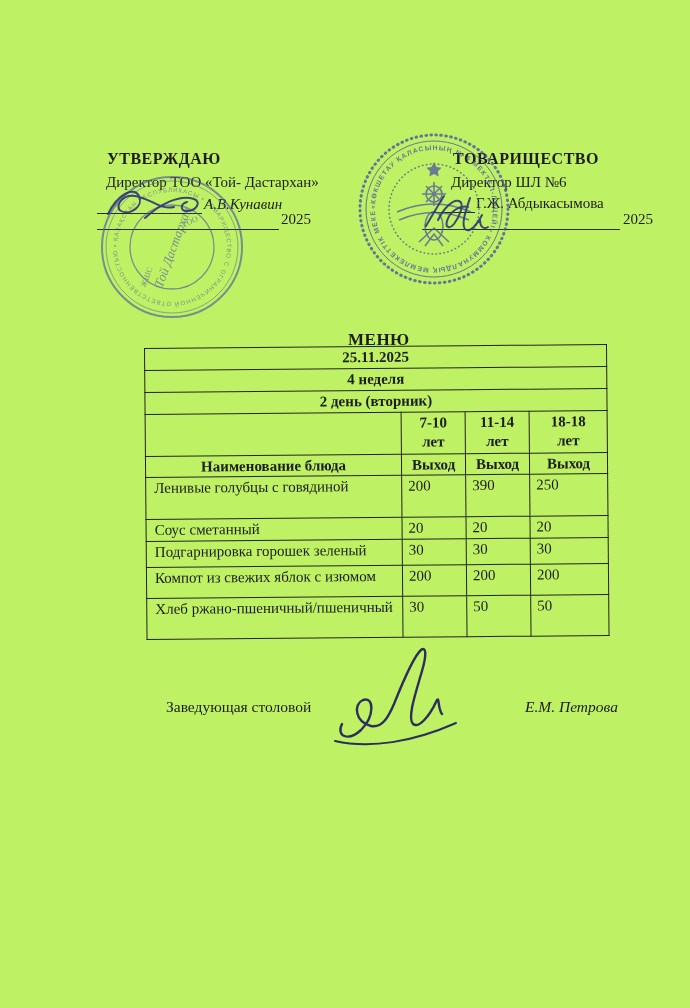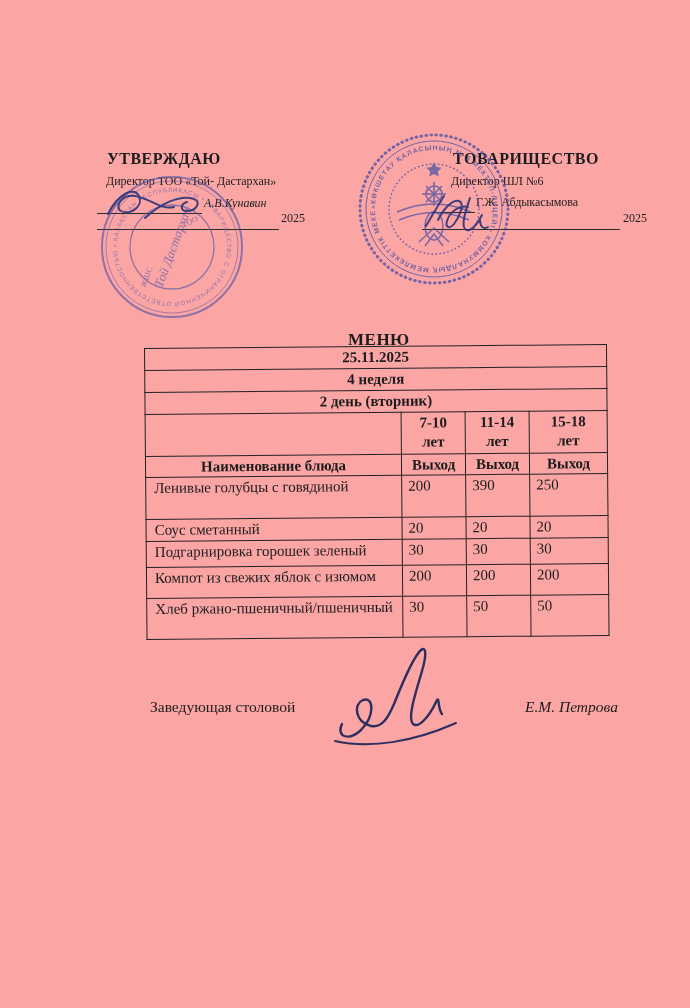--- a/index.html
+++ b/index.html
@@ -1,24 +1,24 @@
 <!DOCTYPE html>
 <html><head>
 <meta charset="utf-8">
 <style>
   html,body{margin:0;padding:0;background:#e8e8e6;}
   .page{
     position:relative;width:690px;height:1008px;margin:0 auto;
-    background:#fca5a5;overflow:hidden;
+    background:#bef264;overflow:hidden;
     font-family:"Liberation Serif","DejaVu Serif",serif;color:#1c1c1c;
   }
   .abs{position:absolute;}
   .b{font-weight:bold;}
   .t16{font-size:16px;}
-  .t15{font-size:12px;}
+  .t15{font-size:15px;}
   .sig-line{border-top:1.6px solid #2b2b2b;height:0;}
   
   .menu-table{
     position:absolute;left:144px;top:348px;width:462px;
     border-collapse:collapse;table-layout:fixed;
     transform:rotate(-0.5deg);transform-origin:0 0;
   }
   .menu-table td{
     border:1.6px solid #222;font-size:15px;line-height:1.25;
     padding:1px 6px;vertical-align:top;overflow:hidden;
@@ -123,21 +123,21 @@
         <td></td>
         <td class="hd">
           <div>7-10</div>
           <div>лет</div>
         </td>
         <td class="hd">
           <div>11-14</div>
           <div>лет</div>
         </td>
         <td class="hd">
-          <div>15-18</div>
+          <div>18-18</div>
           <div>лет</div>
         </td>
       </tr>
       <tr class="rh19">
         <td class="hd">Наименование блюда</td>
         <td class="hd">Выход</td>
         <td class="hd">Выход</td>
         <td class="hd">Выход</td>
       </tr>
       <tr class="rh42">
@@ -166,21 +166,21 @@
       </tr>
       <tr class="rh41">
         <td class="dish">Хлеб ржано-пшеничный/пшеничный</td>
         <td>30</td>
         <td>50</td>
         <td>50</td>
       </tr>
     </tbody>
   </table>
 
-  <div class="abs" style="left:150px;top:698px;font-size:15.5px;">Заведующая столовой</div>
+  <div class="abs" style="left:166px;top:698px;font-size:15.5px;">Заведующая столовой</div>
 
   <svg class="abs" style="left:328px;top:644px;" width="135" height="108" viewBox="0 0 135 108">
     <path d="M14,80 C8,92 20,98 33,86 C47,72 46,52 35,56 C25,60 27,78 43,82 C54,84 60,74 66,60
              C74,40 86,12 93,6 C98,2 99,10 94,27 C88,48 79,74 85,80 C91,85 102,71 108,58
              C112,50 109,63 114,70" fill="none" stroke="#2b2e5e" stroke-width="2.4" stroke-linecap="round"></path>
     <path d="M7,97 C42,105 85,98 128,79" fill="none" stroke="#2b2e5e" stroke-width="2" stroke-linecap="round"></path>
   </svg>
 
   <div class="abs" style="left:525px;top:698px;font-size:15.5px;font-style:italic;">Е.М. Петрова</div>
 

